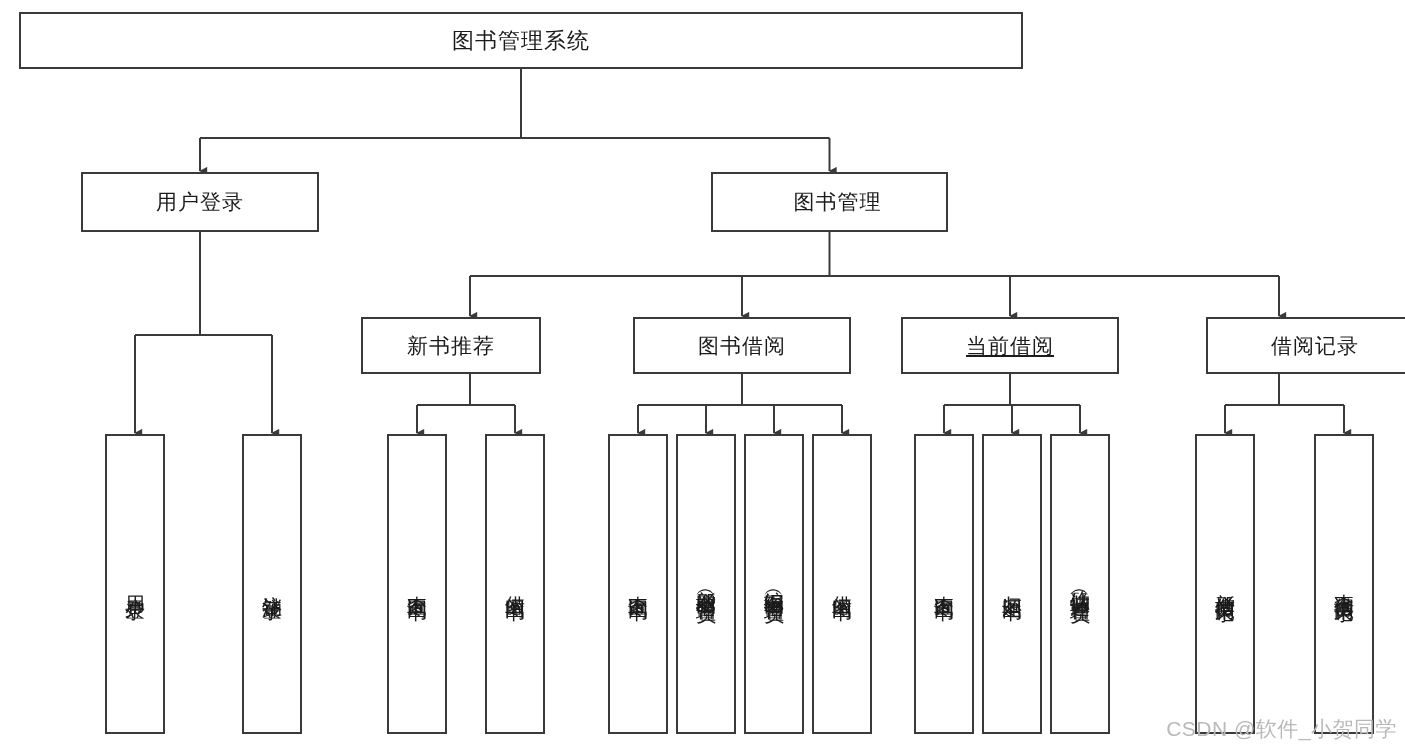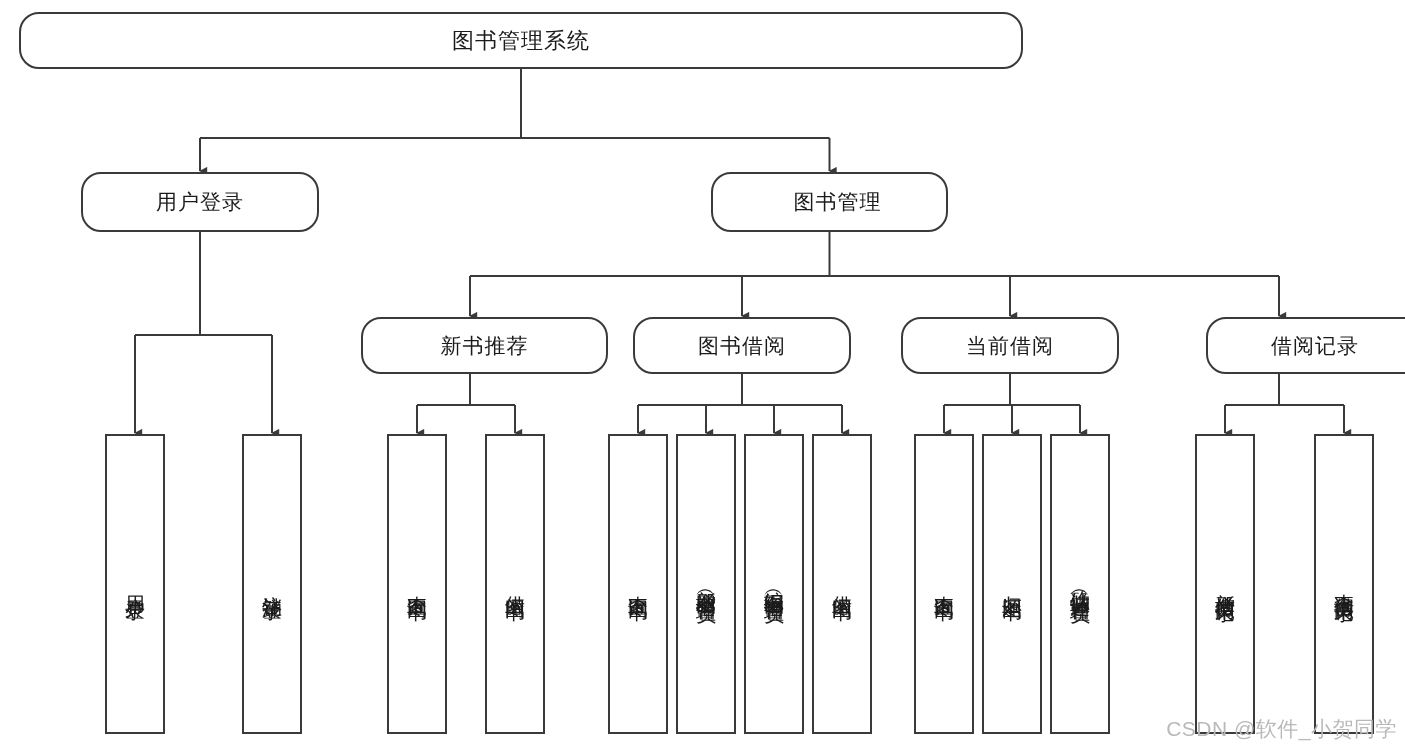--- a/index.html
+++ b/index.html
@@ -31,21 +31,20 @@
     background: #ffffff;
     border: 2px solid #3a3a3a;
     display: flex;
     align-items: center;
     justify-content: center;
     color: #1b1b1b;
   }
   .node.horiz {
     font-size: 21px;
     letter-spacing: 1px;
-    border-radius: 20px;
   }
   .node.vert {
     font-size: 20px;
     letter-spacing: 2px;
   }
   .node.vert .label {
     writing-mode: vertical-rl;
     text-orientation: upright;
     line-height: 1.05;
     white-space: nowrap;
@@ -116,27 +115,27 @@
   <div id="node-layer">
       <div class="node horiz root" style="left: 19px; top: 12px; width: 1004px; height: 57px; border-color: rgb(58, 58, 58); background: rgb(255, 255, 255); color: rgb(27, 27, 27);">
         <span class="label">图书管理系统</span>
       </div>
       <div class="node horiz" style="left: 81px; top: 172px; width: 238px; height: 60px; border-color: rgb(58, 58, 58); background: rgb(255, 255, 255); color: rgb(27, 27, 27);">
         <span class="label">用户登录</span>
       </div>
       <div class="node horiz" style="left: 711px; top: 172px; width: 237px; height: 60px; border-color: rgb(58, 58, 58); background: rgb(255, 255, 255); color: rgb(27, 27, 27); padding-left: 16px;">
         <span class="label">图书管理</span>
       </div>
-      <div class="node horiz" style="left: 361px; top: 317px; width: 247px; height: 57px; border-color: rgb(58, 58, 58); background: rgb(255, 255, 255); color: rgb(27, 27, 27);">
+      <div class="node horiz" style="left: 361px; top: 317px; width: 180px; height: 57px; border-color: rgb(58, 58, 58); background: rgb(255, 255, 255); color: rgb(27, 27, 27);">
         <span class="label">新书推荐</span>
       </div>
       <div class="node horiz" style="left: 633px; top: 317px; width: 218px; height: 57px; border-color: rgb(58, 58, 58); background: rgb(255, 255, 255); color: rgb(27, 27, 27); text-align: right;">
         <span class="label">图书借阅</span>
       </div>
-      <div class="node horiz" style="left: 901px; top: 317px; width: 218px; height: 57px; border-color: rgb(58, 58, 58); background: rgb(255, 255, 255); color: rgb(27, 27, 27);">
+      <div class="node horiz" style="left: 901px; top: 317px; width: 218px; height: 57px; border-color: rgb(58, 58, 58); background: rgb(255, 255, 255); color: rgb(27, 27, 27); text-decoration: underline;">
         <span class="label">当前借阅</span>
       </div>
       <div class="node horiz" style="left: 1170px; top: 317px; width: 218px; height: 57px; border-color: rgb(58, 58, 58); background: rgb(255, 255, 255); color: rgb(27, 27, 27); margin-left: 36px;">
         <span class="label">借阅记录</span>
       </div>
       <div class="node vert" style="left: 105px; top: 434px; width: 60px; height: 300px; border-color: rgb(58, 58, 58); background: rgb(255, 255, 255); color: rgb(27, 27, 27);">
         <span class="label">用户登录</span>
       </div>
       <div class="node vert" style="left: 242px; top: 434px; width: 60px; height: 300px; border-color: rgb(58, 58, 58); background: rgb(255, 255, 255); color: rgb(27, 27, 27);">
         <span class="label">注销登录</span>

